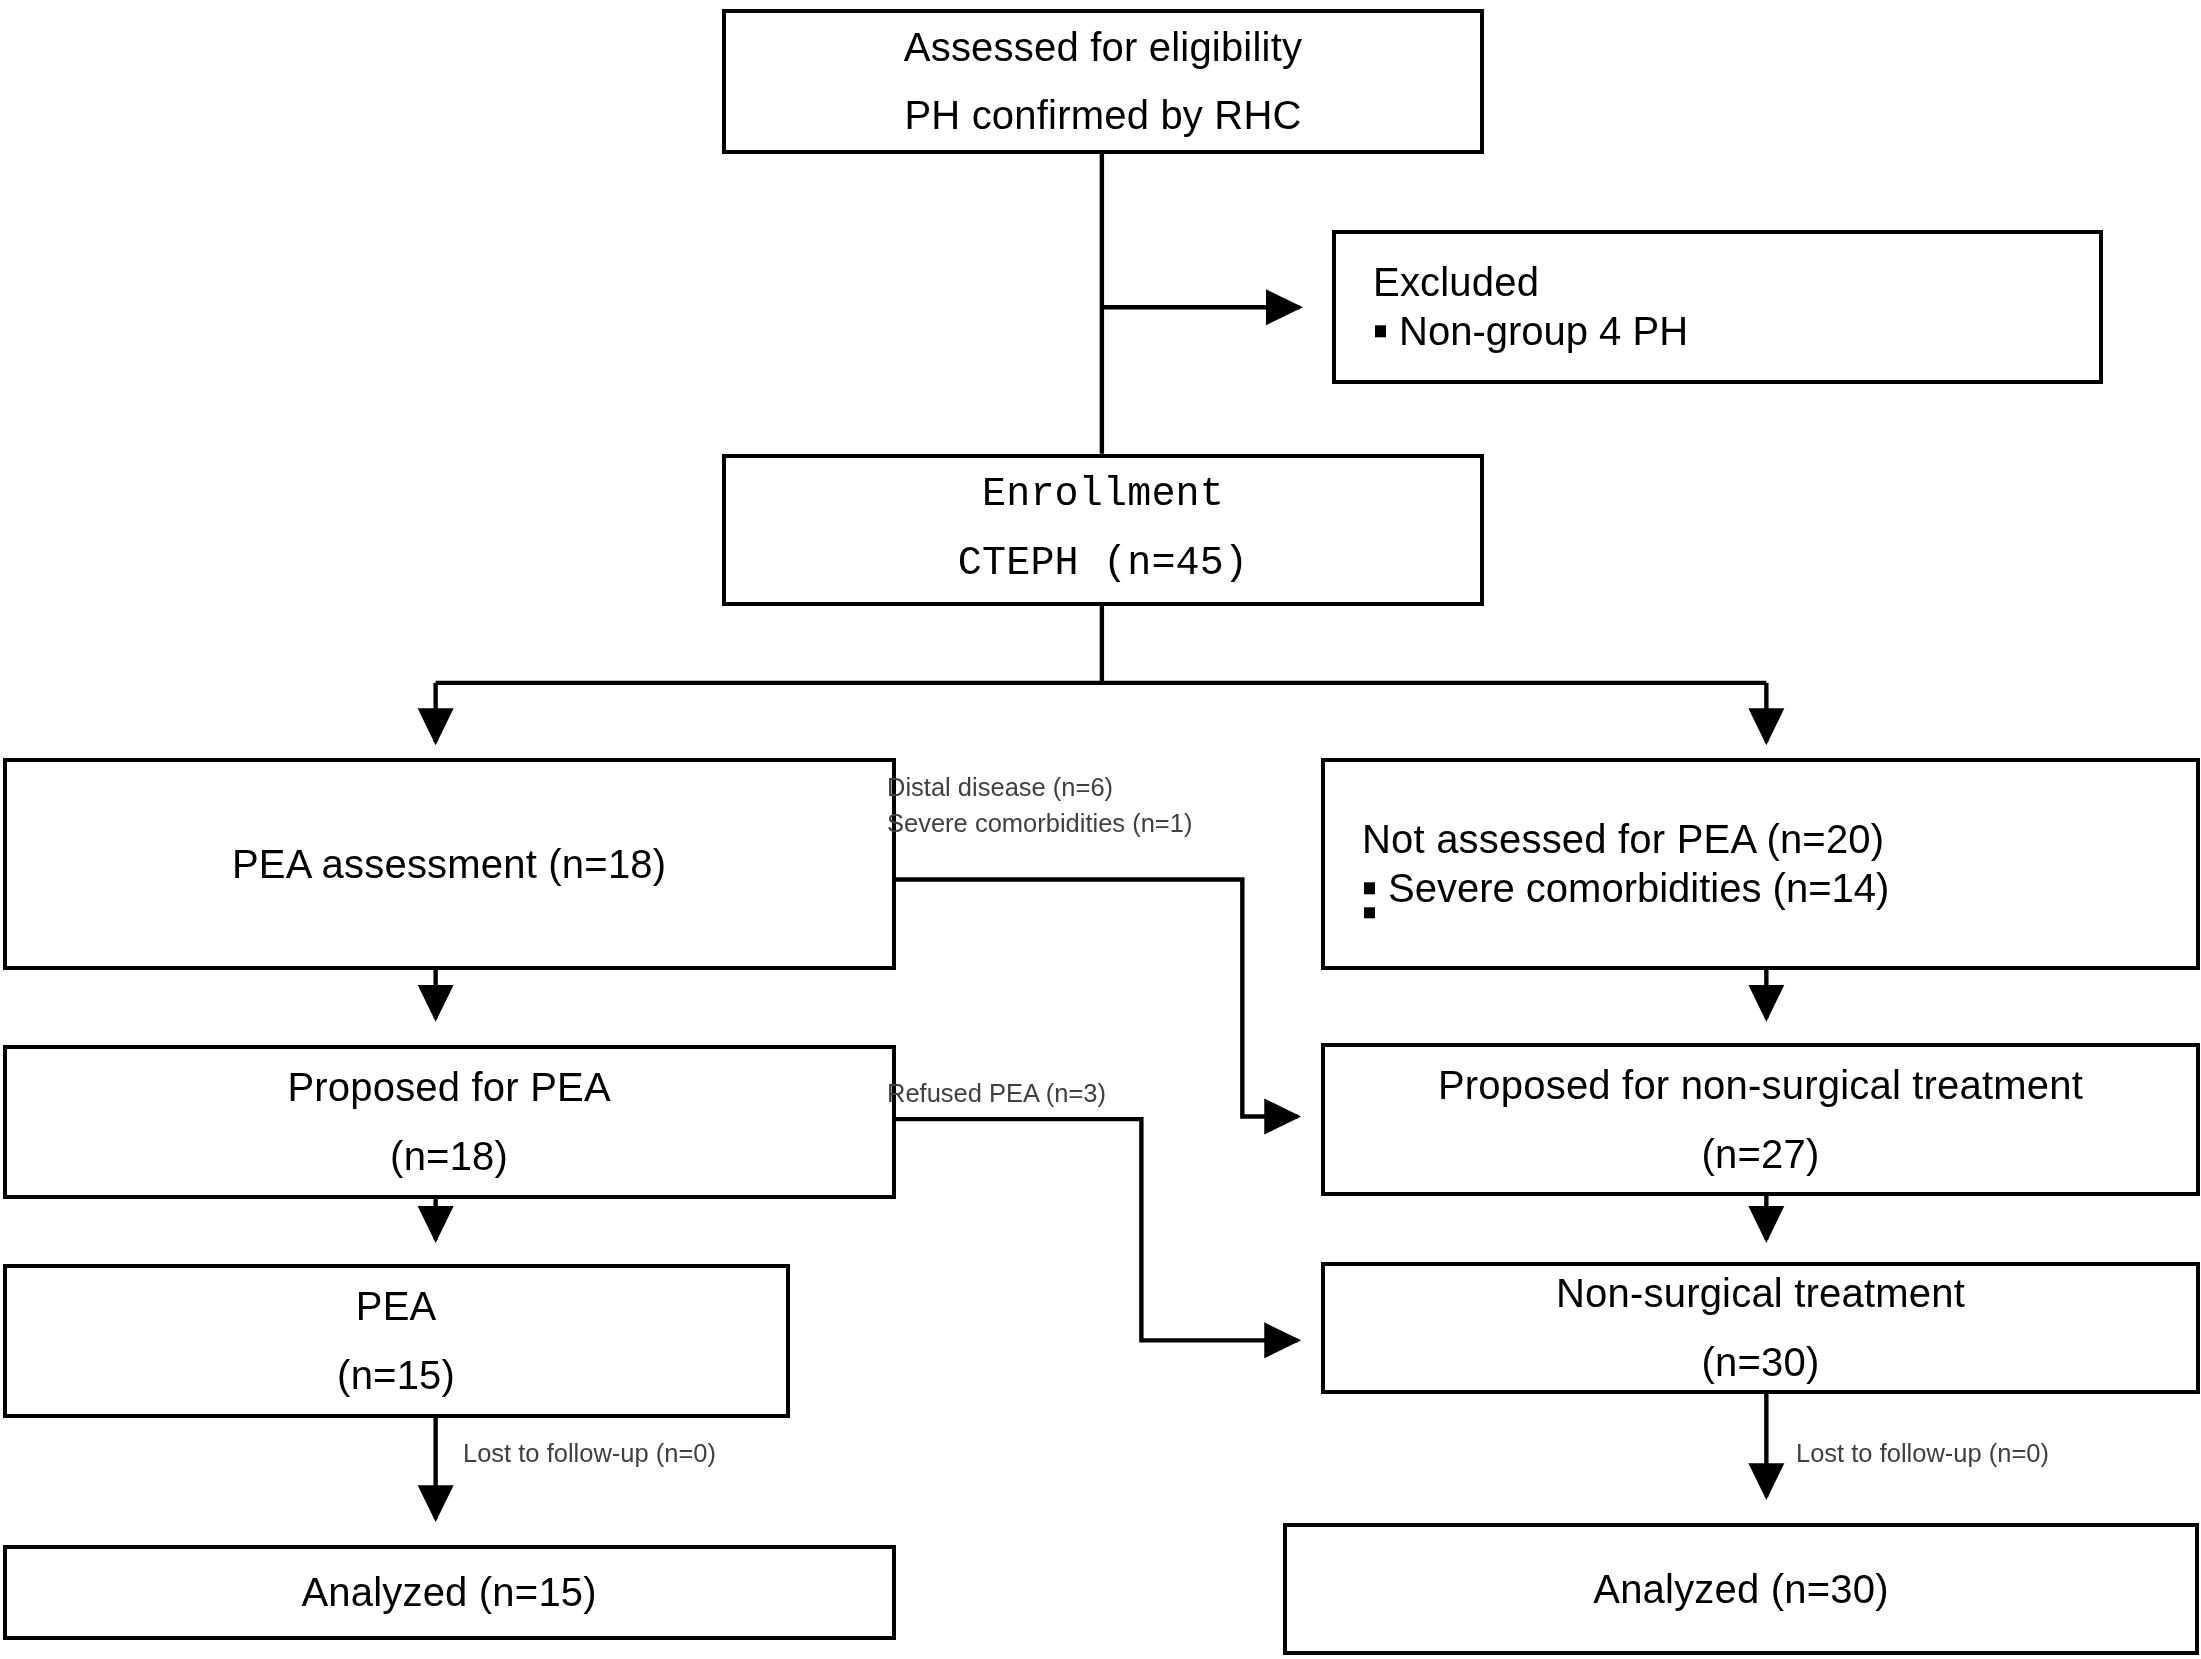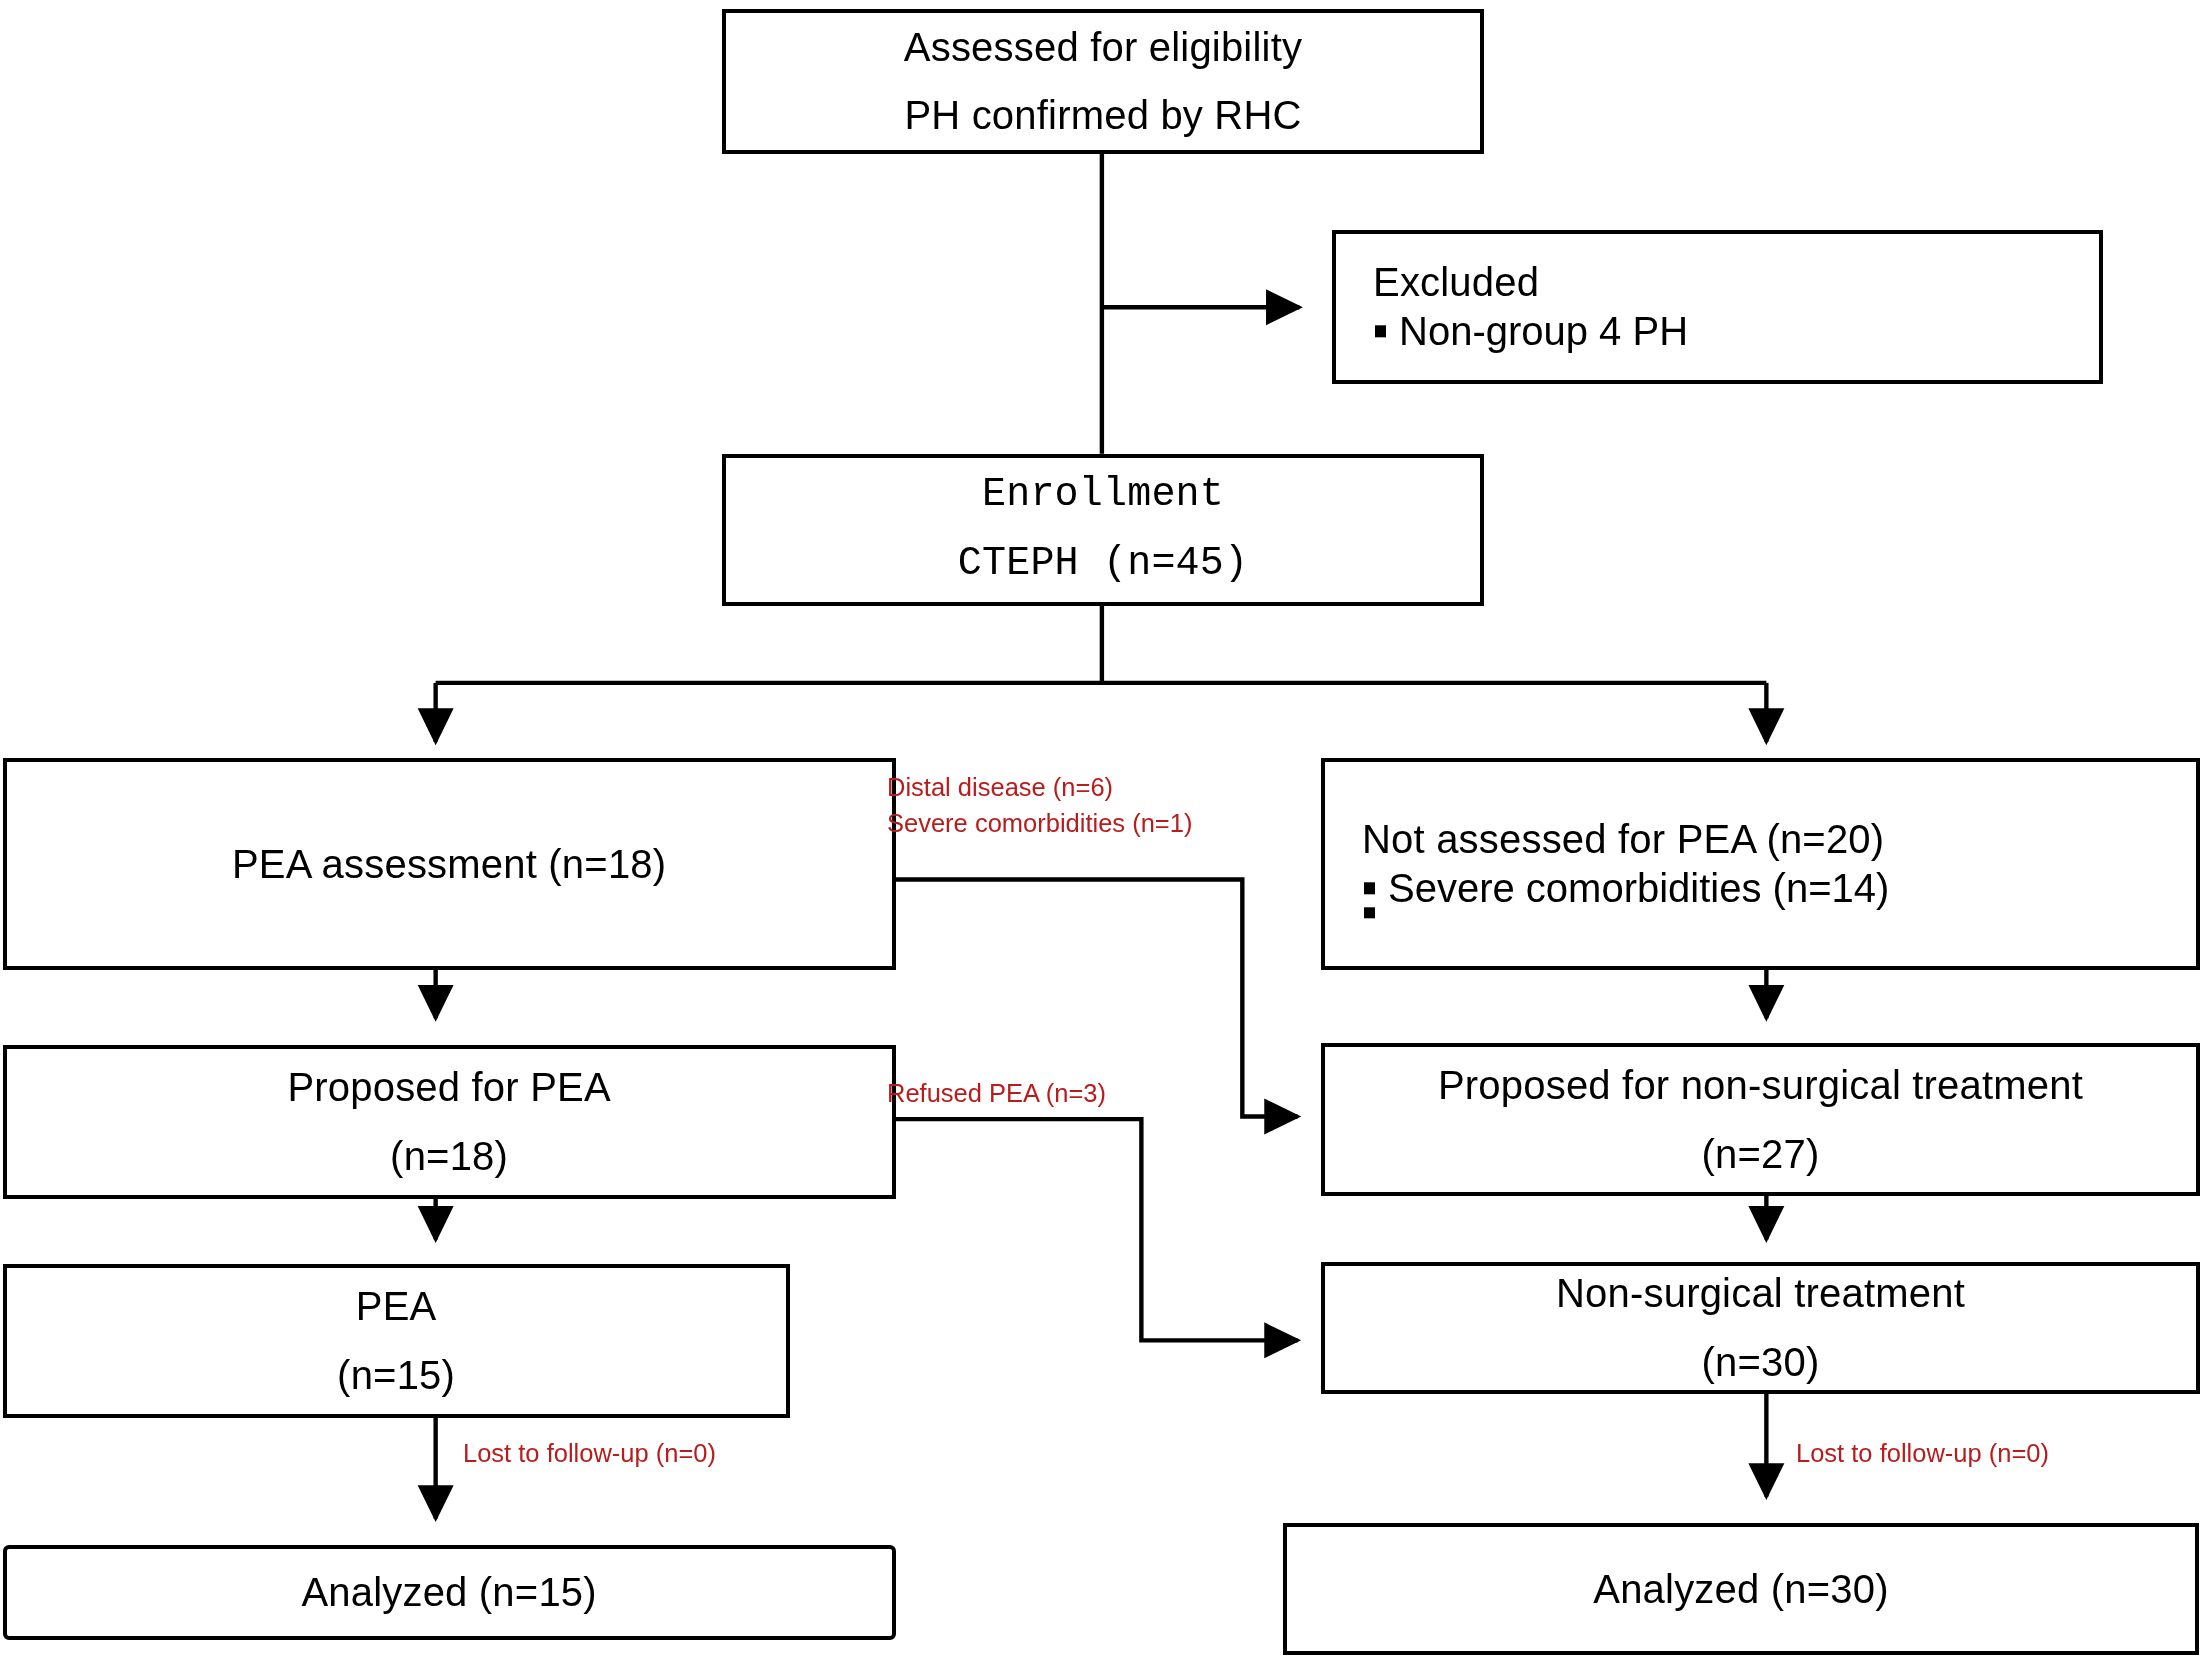--- a/index.html
+++ b/index.html
@@ -59,21 +59,21 @@
     transform: translateY(-50%);
     width: 11.4px;
     height: 11.4px;
     background: #000000;
   }
   .side-label {
     position: absolute;
     font-size: 25.5px;
     line-height: 1.20;
     white-space: nowrap;
-    color: #b91c1c;
+    color: #404040;
   }
   svg.wires {
     position: absolute;
     left: 0;
     top: 0;
     width: 2202px;
     height: 1659px;
     pointer-events: none;
   }
 </style>
@@ -163,21 +163,21 @@
   <div class="box center" style="left:2.6px; top:1264px; width:787px; height:154px;">
     <div class="box-line">PEA</div>
     <div class="box-line">(n=15)</div>
   </div>
 
   <div class="box center" style="left:1321px; top:1262px; width:879px; height:132px;">
     <div class="box-line">Non-surgical treatment</div>
     <div class="box-line">(n=30)</div>
   </div>
 
-  <div class="box center" style="left:2.6px; top:1545px; width:893px; height:95px;border-radius:6px;">
+  <div class="box center" style="left:2.6px; top:1545px; width:893px; height:95px;">
     <div class="box-line">Analyzed (n=15)</div>
   </div>
 
   <div class="box center" style="left:1283px; top:1523px; width:916px; height:132px;">
     <div class="box-line">Analyzed (n=30)</div>
   </div>
 
   <div class="side-label" style="left:887px; top:772px;">Distal disease (n=6)</div>
   <div class="side-label" style="left:887px; top:808px;">Severe comorbidities (n=1)</div>
   <div class="side-label" style="left:887px; top:1078px;">Refused PEA (n=3)</div>

